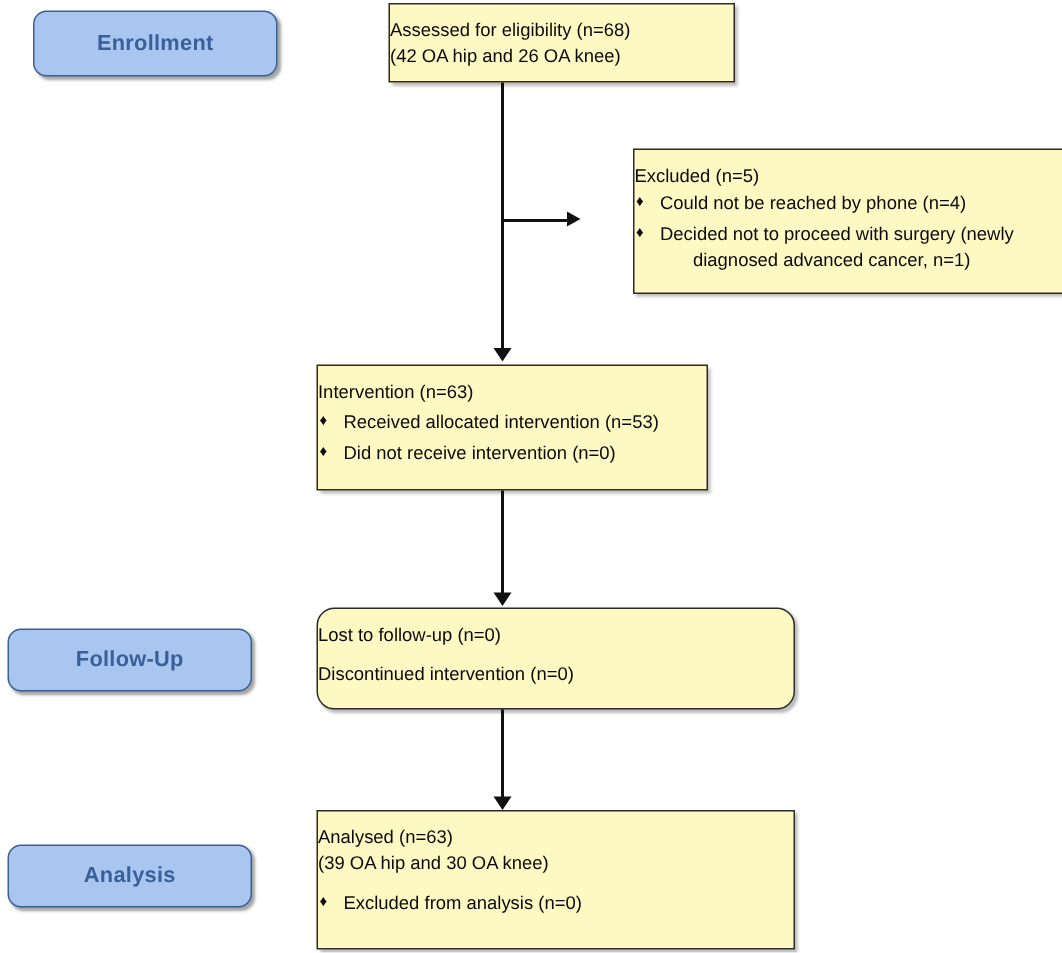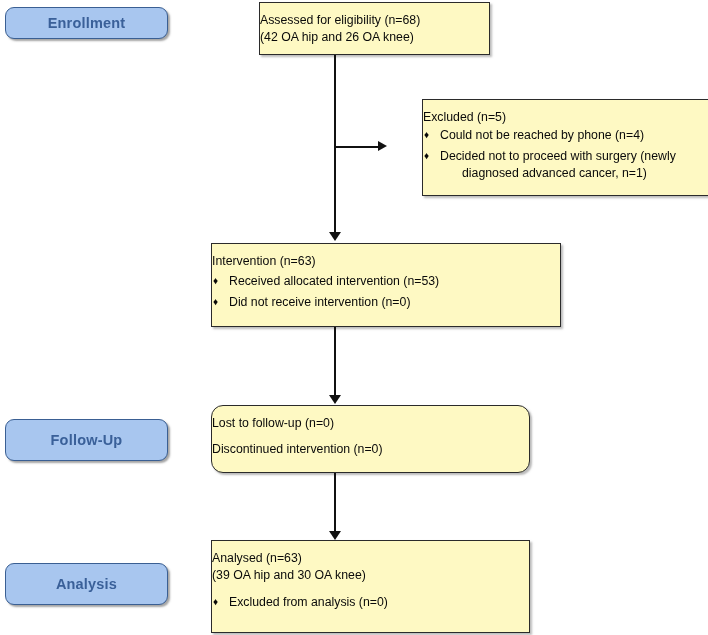--- a/index.html
+++ b/index.html
@@ -107,21 +107,21 @@
     border-top: 5.5px solid transparent;
     border-bottom: 5.5px solid transparent;
     border-left: 9px solid #111111;
   }
 </style>
 </head>
 <body>
 
 <div id="canvas">
 
-  <div class="stage-label" style="left:5px; top:7px; width:163px; height:32px;">
+  <div class="stage-label" style="left:22px; top:7px; width:163px; height:44px;">
     <span>Enrollment</span>
   </div>
 
   <div class="stage-label" style="left:5px; top:563px; width:163px; height:42px;">
     <span>Analysis</span>
   </div>
 
   <div class="stage-label" style="left:5px; top:419px; width:163px; height:42px;">
     <span>Follow-Up</span>
   </div>
@@ -139,21 +139,21 @@
         <span>Could not be reached by phone (n=4)</span>
       </li>
       <li>
         <span class="bullet-glyph">♦</span>
         <span>Decided not to proceed with surgery (newly</span>
         <span class="wrap2">diagnosed advanced cancer, n=1)</span>
       </li>
     </ul>
   </div>
 
-  <div class="flow-box" style="left:176px; top:243px; width:350px; height:84px;">
+  <div class="flow-box" style="left:176px; top:243px; width:261px; height:84px;">
     <div class="line">Intervention (n=63)</div>
     <ul class="bullets">
       <li>
         <span class="bullet-glyph">♦</span>
         <span>Received allocated intervention (n=53)</span>
       </li>
       <li>
         <span class="bullet-glyph">♦</span>
         <span>Did not receive intervention (n=0)</span>
       </li>

